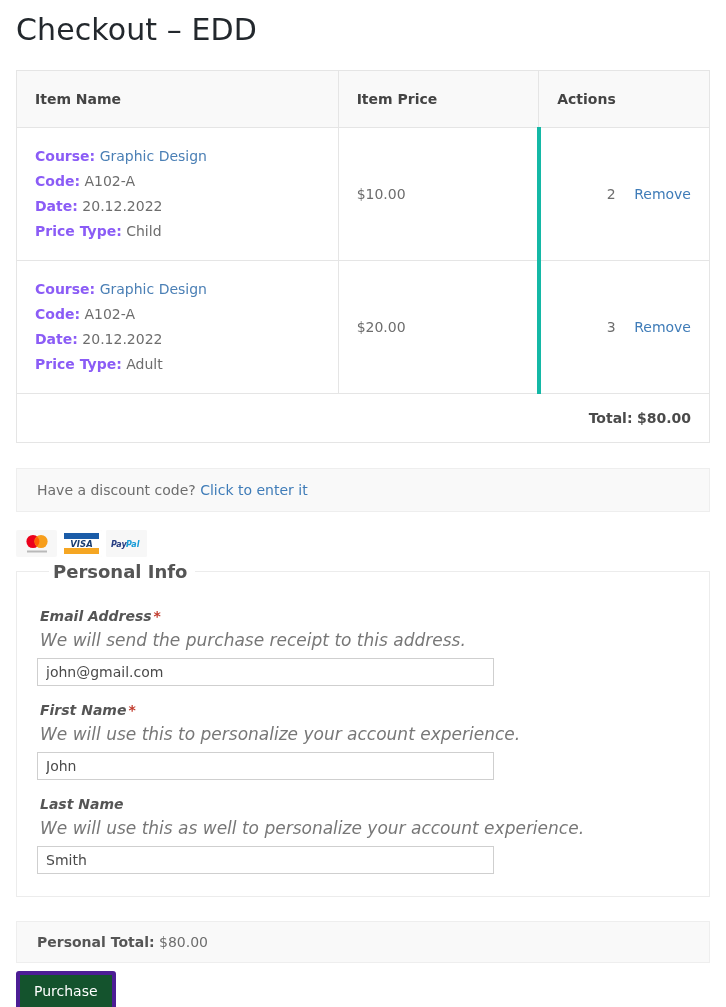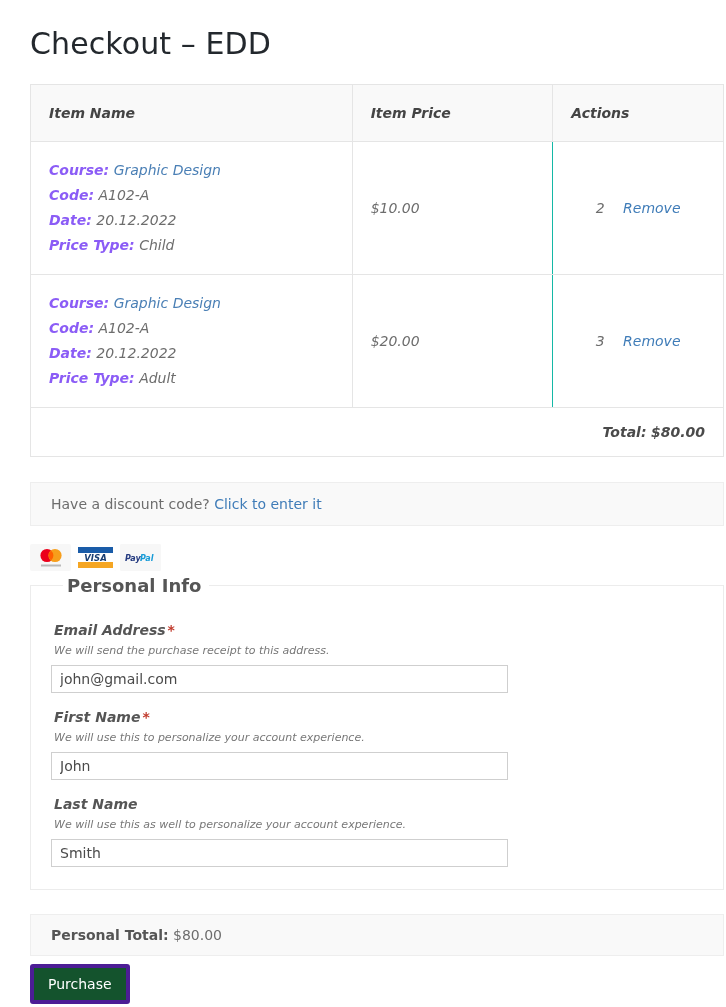--- a/index.html
+++ b/index.html
@@ -13,38 +13,37 @@
     height: 1007px;
     font-family: "DejaVu Sans", "Liberation Sans", sans-serif;
     color: #444444;
     overflow: hidden;
   }
 
   .page {
     position: relative;
     width: 726px;
     height: 1007px;
-    padding: 14px;
+    padding: 0;
   }
 
   
   .page-title {
     margin: 0;
     padding: 10px 0 0 16px;
     font-size: 30px;
     font-weight: 400;
     line-height: 40px;
     color: #23282d;
     letter-spacing: 0.1px;
   }
 
   
   .cart-wrap {
     margin: 20px 16px 0 16px;
-    font-style: italic;
   }
   table.cart {
     width: 694px;
     border-collapse: collapse;
     border: 1px solid #e5e5e5;
     font-size: 14px;
     background: #fff;
   }
   table.cart thead th {
     background: #f9f9f9;
@@ -60,21 +59,21 @@
   th.col-price  { width: 201px; border-left: 1px solid #e5e5e5; }
   th.col-action { width: 171px; border-left: 1px solid #e5e5e5; text-align: right; }
 
   table.cart tbody td {
     border-bottom: 1px solid #e5e5e5;
     padding: 16px 18px;
     vertical-align: middle;
     color: #6d6d6d;
   }
   td.cell-price  { border-left: 1px solid #e5e5e5; color: #6d6d6d; }
-  td.cell-action { border-left: 1px solid #14b8a6; text-align: center; color: #6d6d6d; }
+  td.cell-action { border-left: 4px solid #14b8a6; text-align: right; color: #6d6d6d; }
 
   .item-line {
     line-height: 25px;
     font-size: 14px;
     color: #6d6d6d;
     white-space: nowrap;
   }
   .item-line b {
     color: #8b5cf6;
     font-weight: bold;
@@ -154,21 +153,21 @@
     display: block;
     font-size: 14px;
     font-weight: bold;
     color: #555555;
     margin: 0 0 2px 3px;
     font-style: italic;
   }
   .req { color: #c0392b; font-weight: bold; margin-left: 2px; }
   .form-desc {
     display: block;
-    font-size: 11px;
+    font-size: 17px;
     color: #777777;
     margin: 6px 0 8px 0;
     font-weight: normal;
   }
   input.text-field {
     width: 457px;
     height: 28px;
     padding: 4px 8px;
     border: 1px solid #cfcfcf;
     background: #ffffff;

